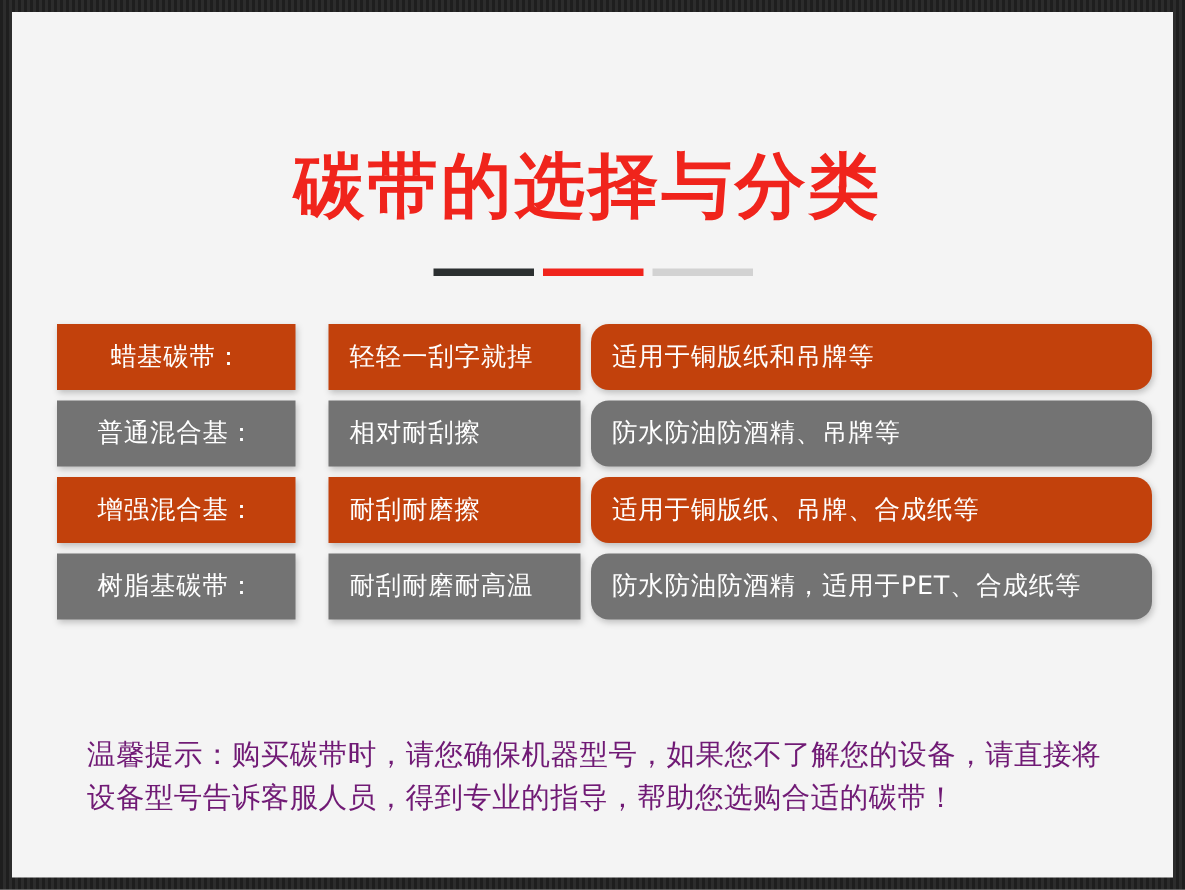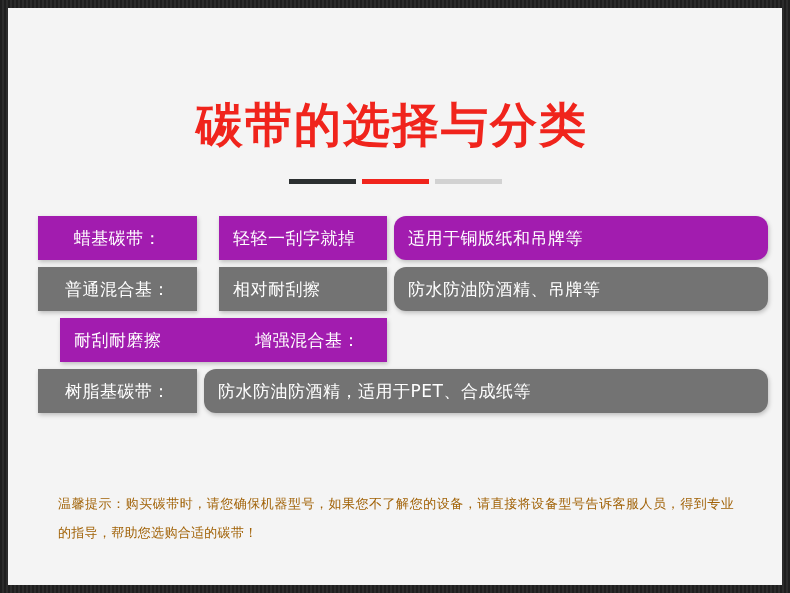--- a/index.html
+++ b/index.html
@@ -80,30 +80,30 @@
     font-size:17px;
     line-height:20px;
     letter-spacing:0.5px;
     white-space:nowrap;
     overflow:hidden;
   }
   .cell.c1 { width:159px; justify-content:center; padding:0 4px; }
   .cell.c2 { width:168px; margin-left:22px; padding-left:14px; }
   .cell.c3 { flex:1 1 auto; margin-left:7px; padding-left:14px;border-radius:12px; }
 
-  .row.red   .cell { background:#a21caf; }
+  .row.red   .cell { background:#c2410c; }
   .row.dark  .cell { background:#737373; }
 
   
   .note {
     position:absolute;
     left:50px; top:481px;
     width:676px;
-    color:#a16207;
-    font-size:13px;
+    color:#701a75;
+    font-size:19px;
     line-height:29px;
     letter-spacing:0.3px;
     text-align:justify;
     text-justify:inter-ideograph;
   }
 </style>
 </head>
 <body>
 
 <div id="poster">
@@ -127,26 +127,28 @@
         <div class="cell c3">适用于铜版纸和吊牌等</div>
       </div>
 
       <div class="row dark">
         <div class="cell c1">普通混合基：</div>
         <div class="cell c2">相对耐刮擦</div>
         <div class="cell c3">防水防油防酒精、吊牌等</div>
       </div>
 
       <div class="row red">
+        <div class="cell c1">增强混合基：</div>
         <div class="cell c2">耐刮耐磨擦</div>
-        <div class="cell c1">增强混合基：</div>
+        <div class="cell c3">适用于铜版纸、吊牌、合成纸等</div>
       </div>
 
       <div class="row dark">
         <div class="cell c1">树脂基碳带：</div>
+        <div class="cell c2">耐刮耐磨耐高温</div>
         <div class="cell c3">防水防油防酒精，适用于PET、合成纸等</div>
       </div>
 
 
     </div>
 
     <div class="note">温馨提示：购买碳带时，请您确保机器型号，如果您不了解您的设备，请直接将设备型号告诉客服人员，得到专业的指导，帮助您选购合适的碳带！</div>
 
   </div>
 </div>

